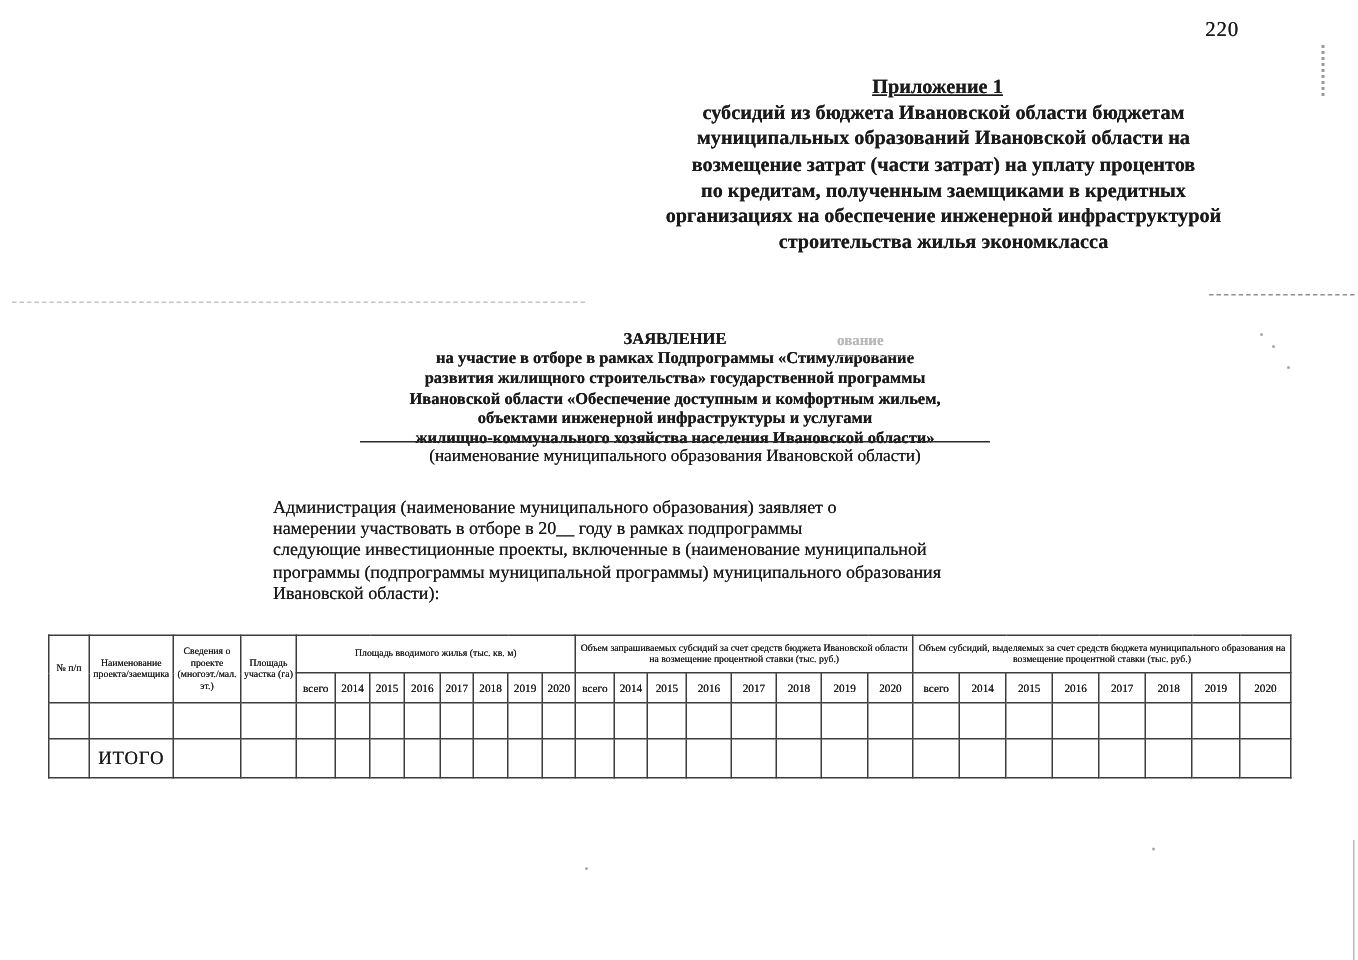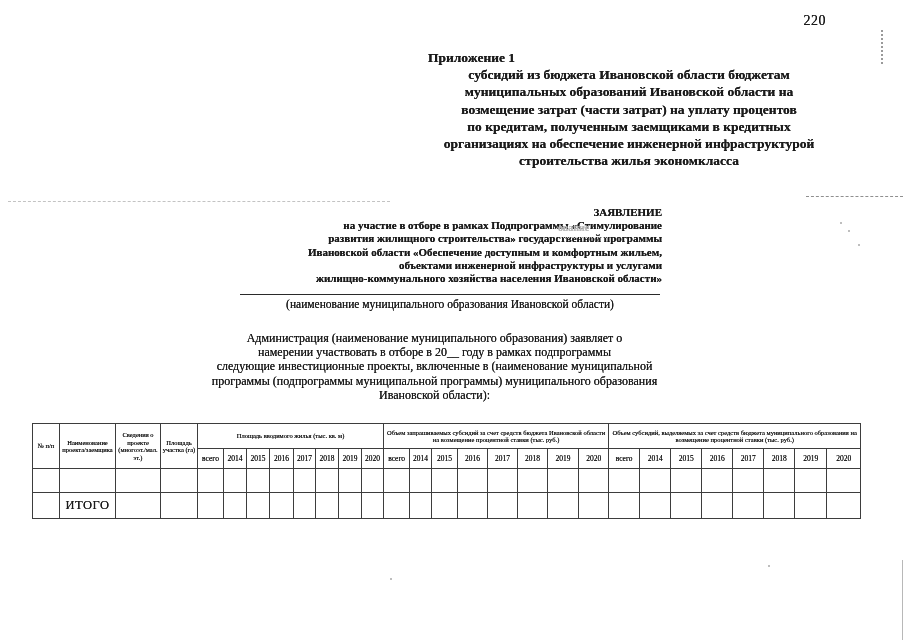--- a/index.html
+++ b/index.html
@@ -27,31 +27,31 @@
   .appendix {
     position: absolute;
     top: 49px;
     left: 428px;
     width: 402px;
     font-size: 13.5px;
     line-height: 17.2px;
     font-weight: bold;
     text-align: center;
   }
-  .appendix .first-line { text-align: left; padding-right: 8px; }
+  .appendix .first-line { text-align: center; padding-right: 8px; text-decoration: underline; }
 
   .statement {
     position: absolute;
-    top: 206px;
+    top: 220px;
     left: 238px;
     width: 424px;
     font-size: 11px;
     line-height: 13.2px;
     font-weight: bold;
-    text-align: right;
+    text-align: center;
   }
 
   .muni-line {
     position: absolute;
     top: 294px;
     left: 240px;
     width: 420px;
     border-top: 1.2px solid #2a2a2a;
   }
   .muni-caption {
@@ -63,21 +63,21 @@
     text-align: center;
   }
 
   .body-par {
     position: absolute;
     top: 331px;
     left: 182px;
     width: 505px;
     font-size: 12px;
     line-height: 14.2px;
-    text-align: center;
+    text-align: left;
   }
 
   table.data-table {
     position: absolute;
     top: 423px;
     left: 32px;
     width: 828px;
     border-collapse: collapse;
     table-layout: fixed;
     font-family: "Liberation Serif", "DejaVu Serif", serif;

